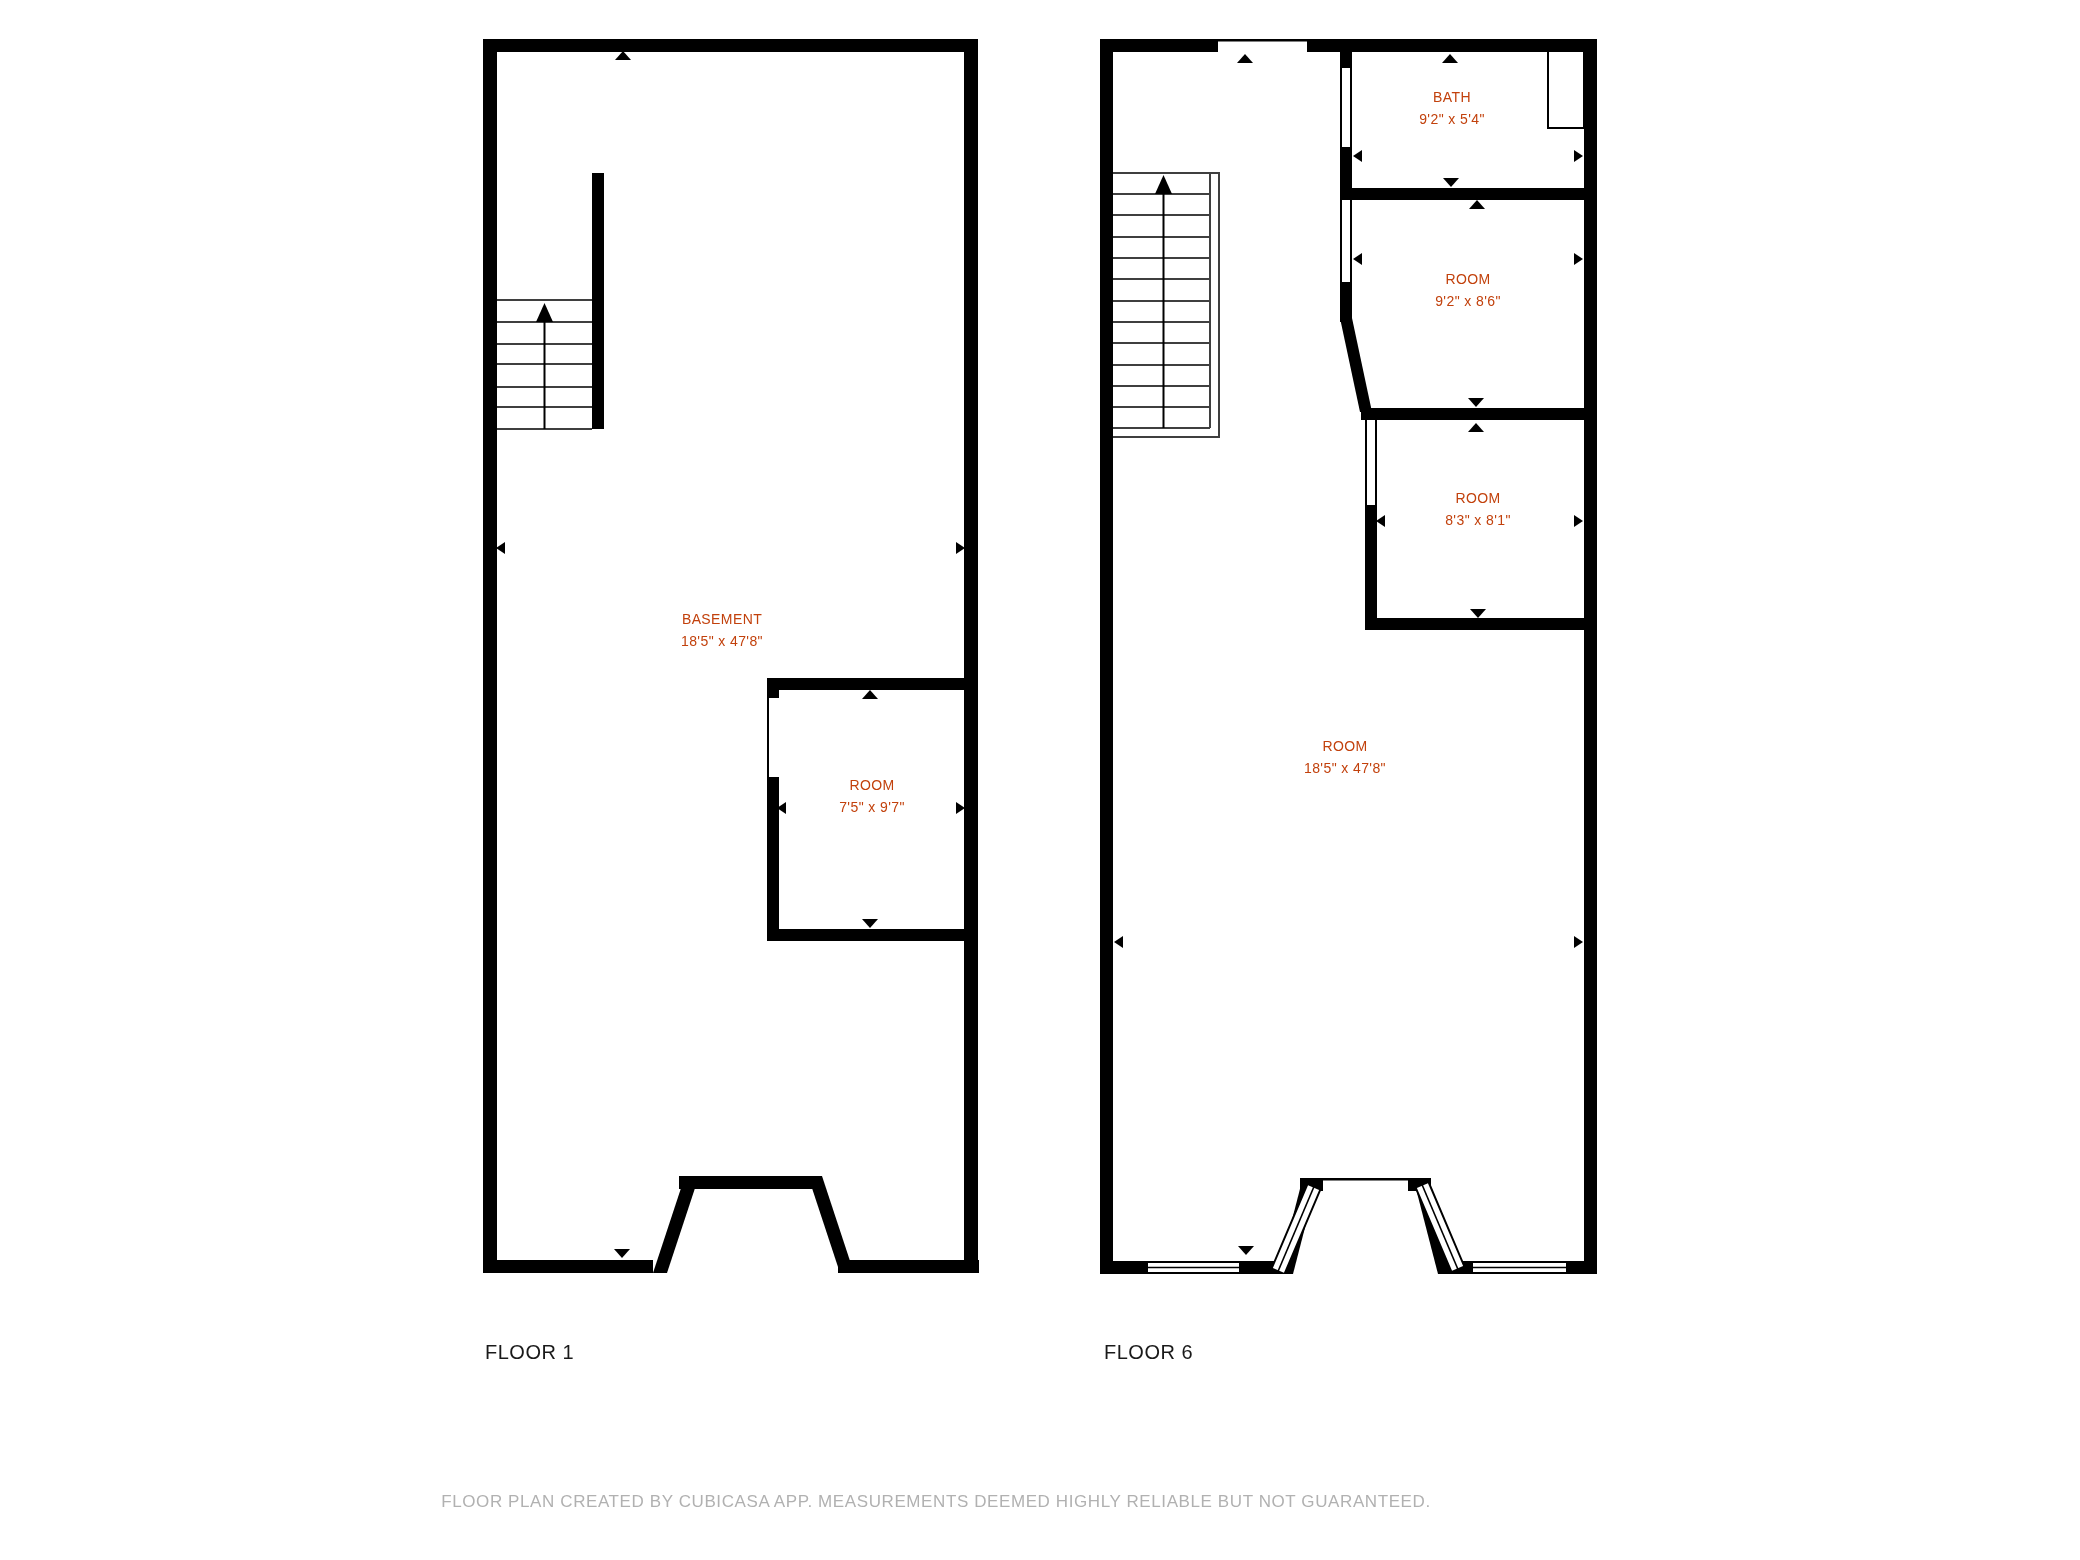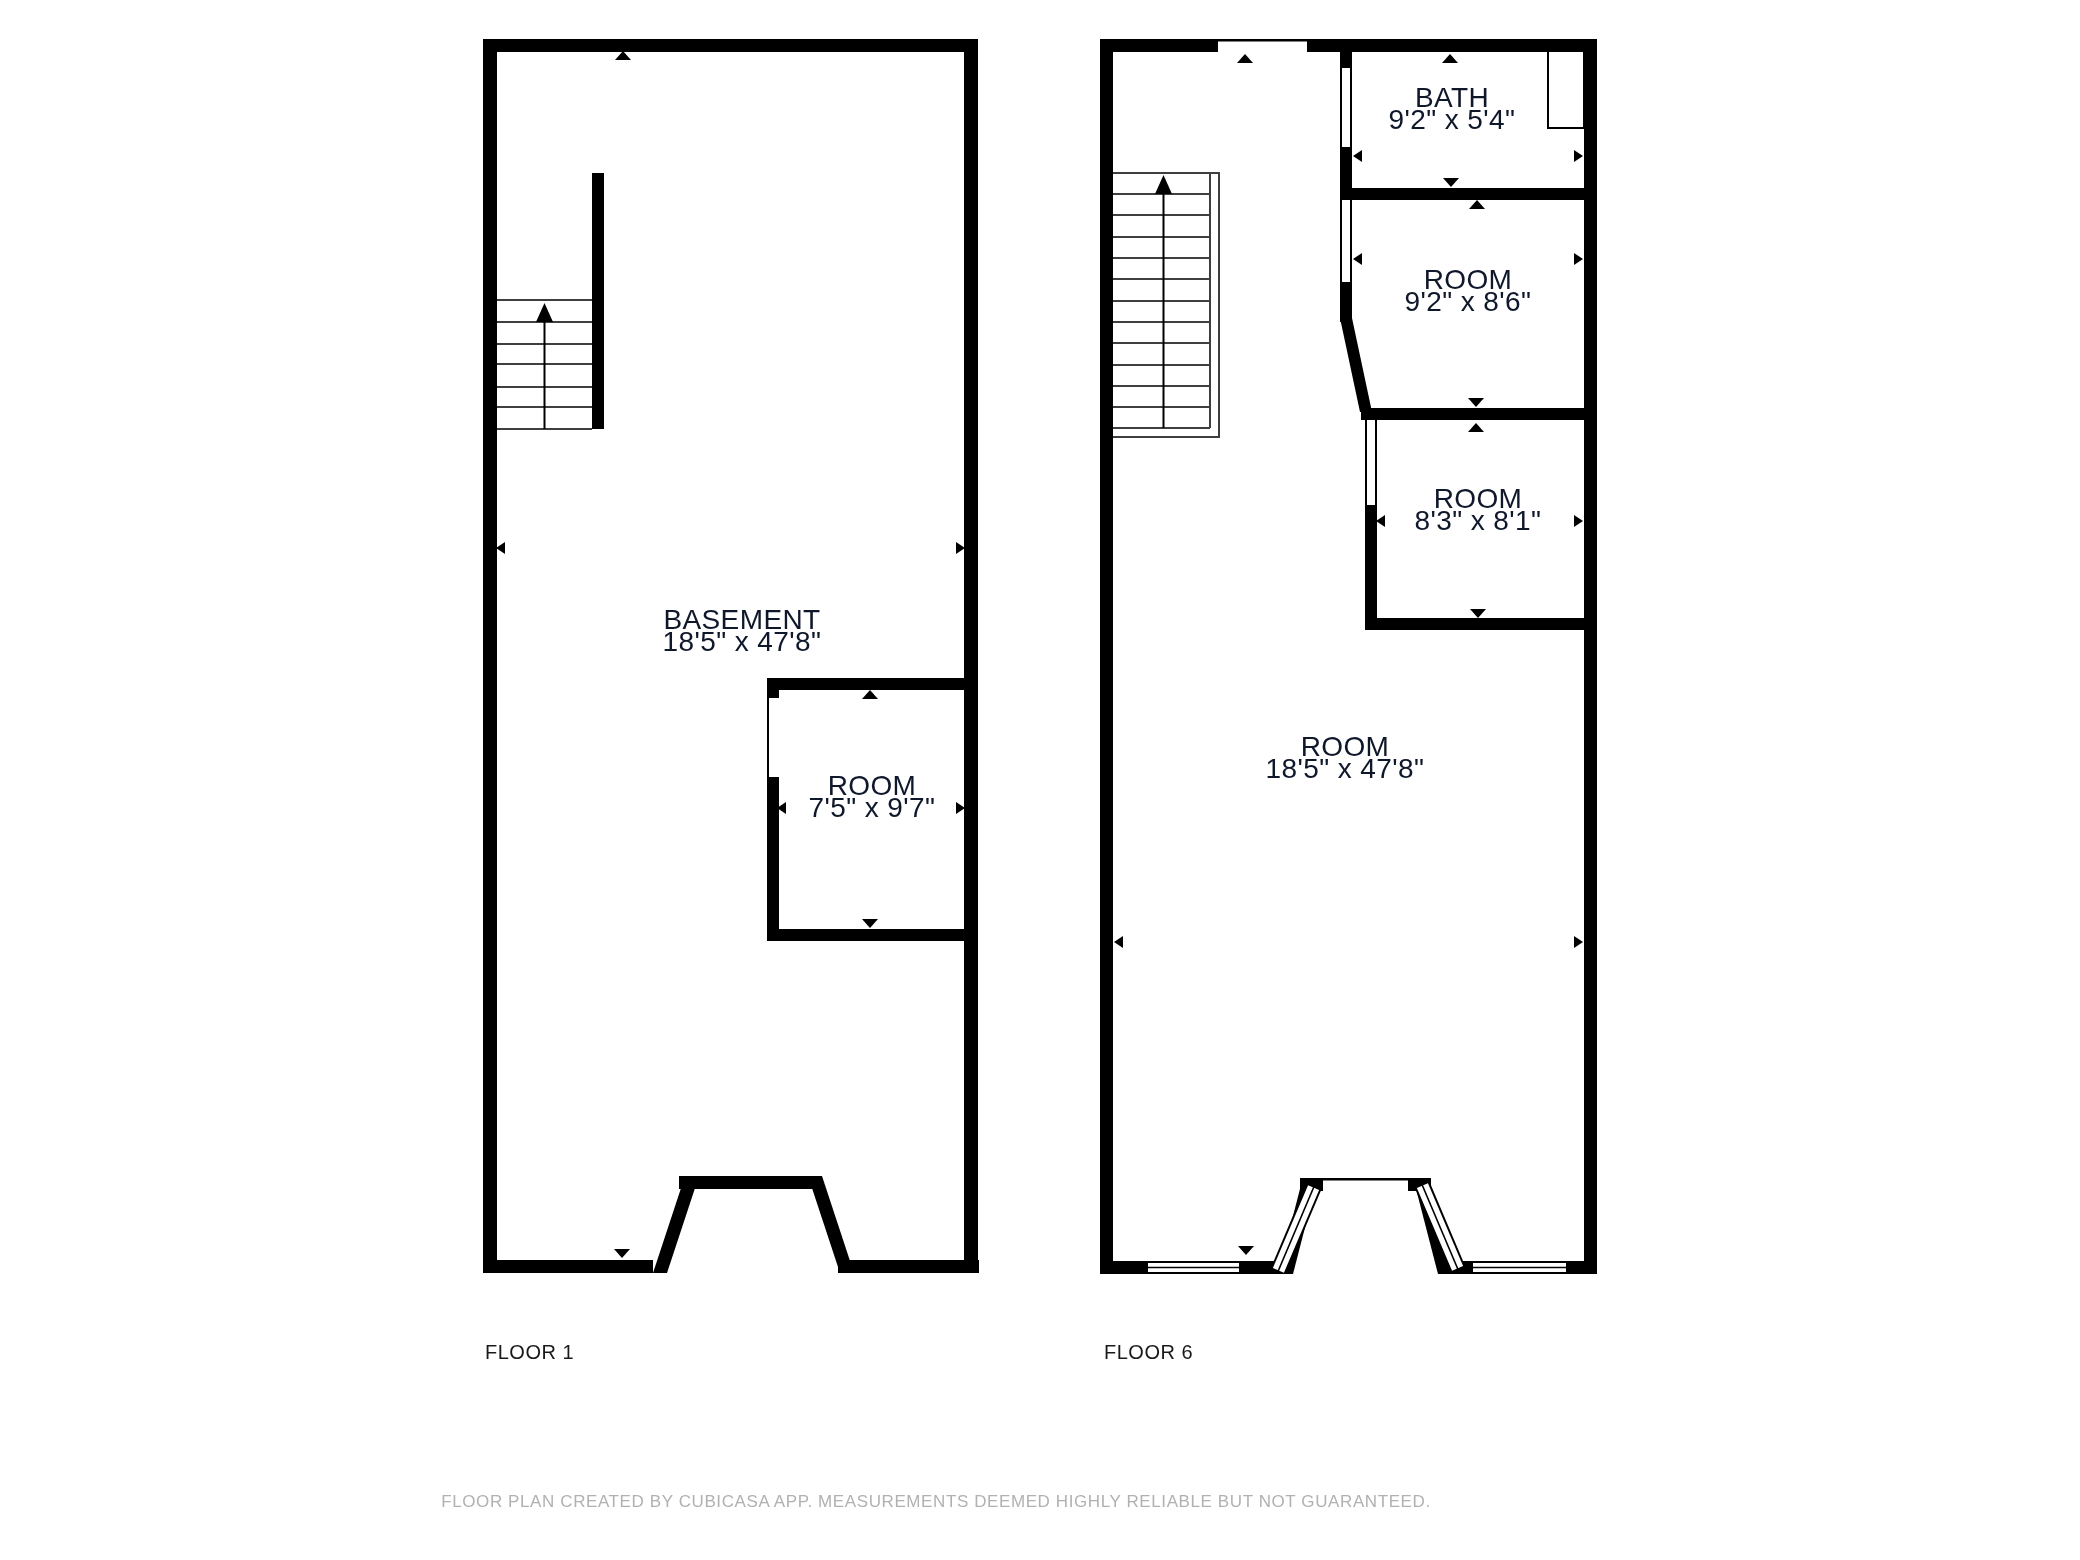--- a/index.html
+++ b/index.html
@@ -8,21 +8,21 @@
   .plan-svg{position:absolute;}
   .wall{fill:#000000;}
   .thinline{fill:#000000;}
   .step{stroke:#3f3f3f;stroke-width:2;fill:none;}
   .stringer{stroke:#3f3f3f;stroke-width:2;fill:none;}
   .dirline{stroke:#000000;stroke-width:2;fill:none;}
   .arrow{fill:#000000;}
   .winrect{fill:#ffffff;stroke:#000000;stroke-width:2;}
   .winline{stroke:#000000;stroke-width:1.5;}
   .fixture{fill:#ffffff;stroke:#000000;stroke-width:2;}
-  .lbl{position:absolute;text-align:center;color:#0f172a;font-size:28px;line-height:21.5px;
+  .lbl{position:absolute;text-align:center;color:#c2410c;font-size:14px;line-height:21.5px;
        letter-spacing:.4px;white-space:nowrap;}
   .floor-tag{position:absolute;color:#1a1a1a;font-size:20px;letter-spacing:.5px;white-space:nowrap;text-align:right;}
   .disclaimer{position:absolute;left:0;top:1492px;width:1872px;text-align:center;color:#b1b1b1;
        font-size:17px;letter-spacing:.6px;white-space:nowrap;}
 </style>
 </head>
 <body>
 
 <div id="canvas">
 
@@ -157,21 +157,21 @@
       <polygon class="arrow" points="368,393 384,393 376,384"></polygon>
       <polygon class="arrow" points="285,476 285,488 276,482"></polygon>
       <polygon class="arrow" points="474,476 474,488 483,482"></polygon>
       <polygon class="arrow" points="370,570 386,570 378,579"></polygon>
       <polygon class="arrow" points="23,897 23,909 14,903"></polygon>
       <polygon class="arrow" points="474,897 474,909 483,903"></polygon>
       <polygon class="arrow" points="138,1207 154,1207 146,1216"></polygon>
     </g>
   </svg>
 
-  <div class="lbl" style="left:592px;top:609px;width:300px;">
+  <div class="lbl" style="left:572px;top:609px;width:300px;">
     <div>BASEMENT</div>
     <div>18'5" x 47'8"</div>
   </div>
   <div class="lbl" style="left:722px;top:775px;width:300px;">
     <div>ROOM</div>
     <div>7'5" x 9'7"</div>
   </div>
   <div class="lbl" style="left:1302px;top:87px;width:300px;">
     <div>BATH</div>
     <div>9'2" x 5'4"</div>

